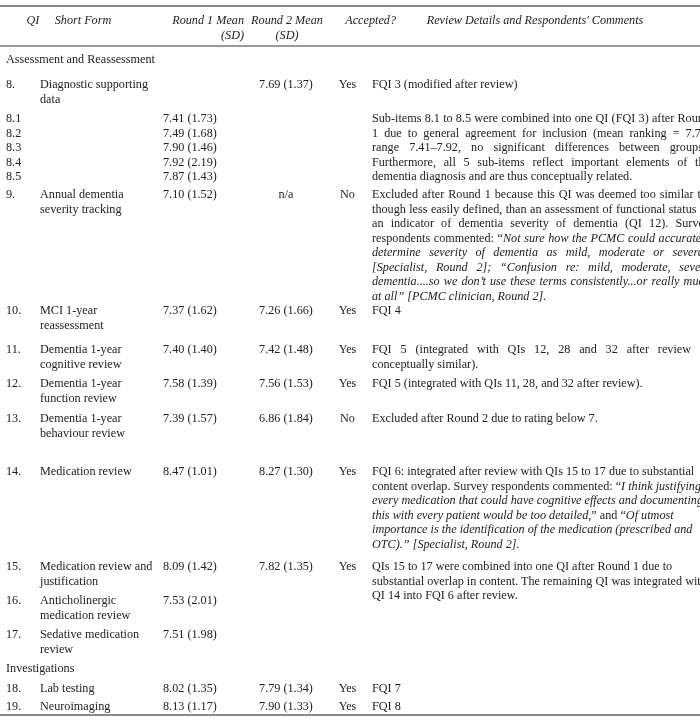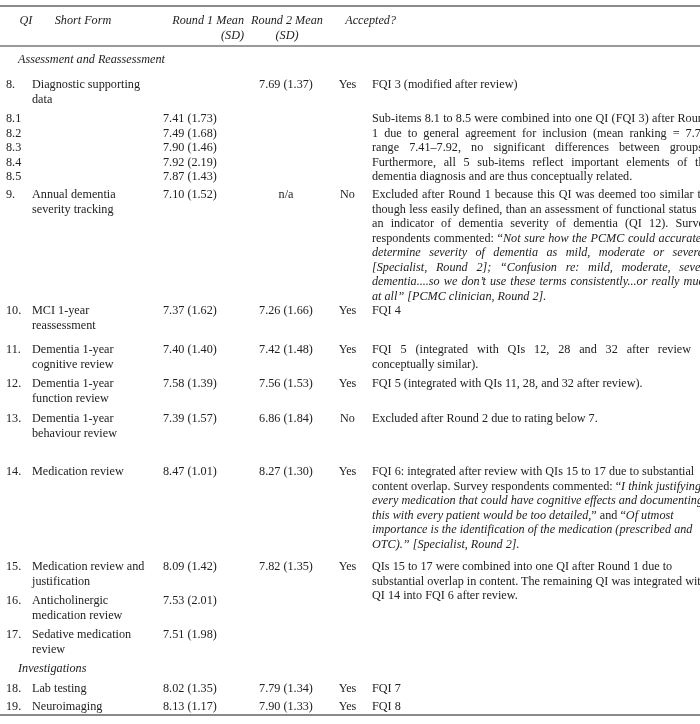--- a/index.html
+++ b/index.html
@@ -10,39 +10,40 @@
   }
   .page { position: relative; width: 700px; height: 724px; }
   .rule { position: absolute; left: 0; width: 700px; height: 2px; background: #8a8a8a; }
   .rule.top { top: 5px; }
   .rule.mid { top: 45px; height: 1.5px; background: #9a9a9a; }
   .rule.bot { top: 714px; }
   .hdr { position: absolute; top: 13px; font-style: italic; text-align: center; color: #222; }
   .row { position: absolute; left: 0; width: 700px; }
   .cell { position: absolute; top: 0; }
   .c-qi { left: 6px; width: 34px; }
-  .c-sf { left: 32px; width: 118px; }
+  .c-sf { left: 40px; width: 118px; }
   .c-r1 { left: 163px; width: 82px; }
   .c-r2 { left: 245px; width: 82px; text-align: center; }
   .c-acc { left: 320px; width: 55px; text-align: center; }
   .c-rev { left: 372px; width: 338px; text-align: justify; }
-  .section { position: absolute; left: 18px; font-style: italic; }
+  .section { position: absolute; left: 6px; }
   .it { font-style: italic; }
 </style>
 </head>
 <body>
 
 <div class="page">
   <div class="rule top"></div>
 
-  <div class="hdr" style="left:9px;width:34px;text-align:center;">QI</div>
+  <div class="hdr" style="left:16px;width:34px;text-align:center;">QI</div>
   <div class="hdr" style="left:40px;width:86px;">Short Form</div>
   <div class="hdr" style="left:158px;width:86px;text-align:right;">Round 1 Mean (SD)</div>
   <div class="hdr" style="left:244px;width:86px;">Round 2 Mean (SD)</div>
   <div class="hdr" style="left:336px;width:60px;text-align:right;">Accepted?</div>
+  <div class="hdr" style="left:380px;width:310px;">Review Details and Respondents' Comments</div>
 
   <div class="rule mid"></div>
 
   <div class="section" style="top:52px;">Assessment and Reassessment</div>
 
   <div class="row" style="top:77px;">
     <div class="cell c-qi">8.</div>
     <div class="cell c-sf">Diagnostic supporting data</div>
     <div class="cell c-r1"></div>
     <div class="cell c-r2">7.69 (1.37)</div>

